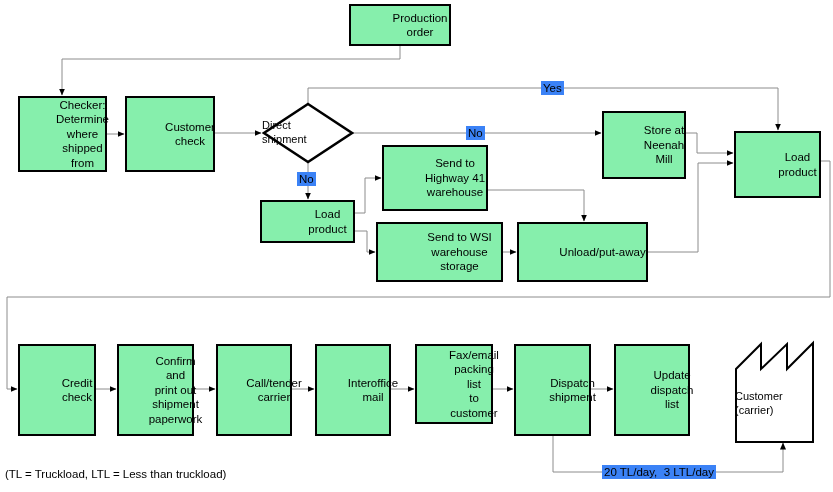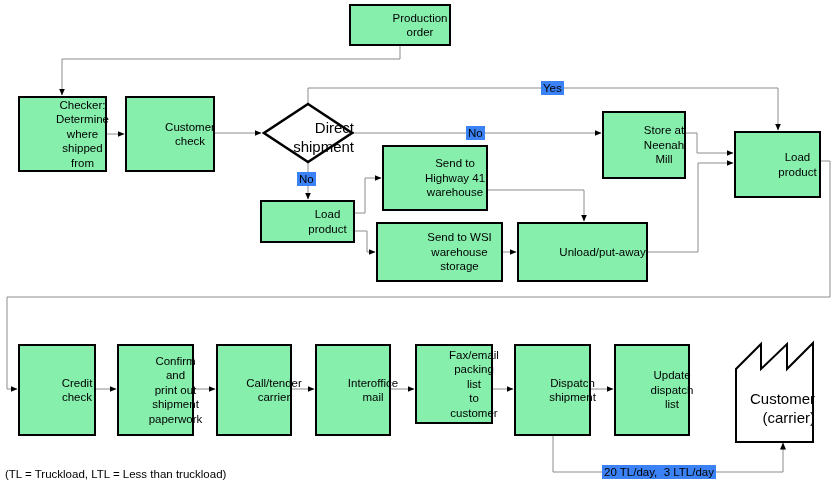--- a/index.html
+++ b/index.html
@@ -35,22 +35,22 @@
   .shape-node {
     position: absolute;
     box-sizing: border-box;
     background: transparent;
     z-index: 2;
   }
   .shape-node svg { position: absolute; left: 0; top: 0; }
   .shape-label {
     position: absolute;
     left: 0; right: 0;
-    text-align: right;
-    font-size: 15px;
+    text-align: left;
+    font-size: 11px;
     line-height: 1.25;
     white-space: pre-line;
   }
   .edge-label {
     position: absolute;
     background: #3b82f6;
     font-size: 11.5px;
     line-height: 14px;
     padding: 0 2px;
     z-index: 3;

